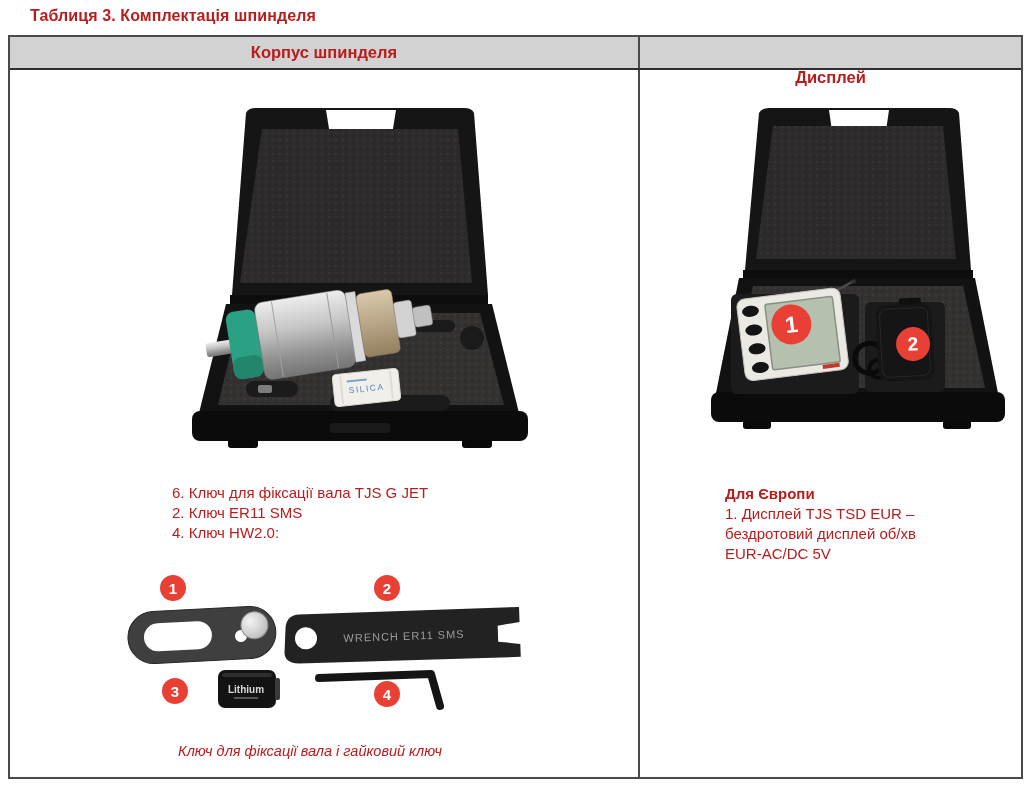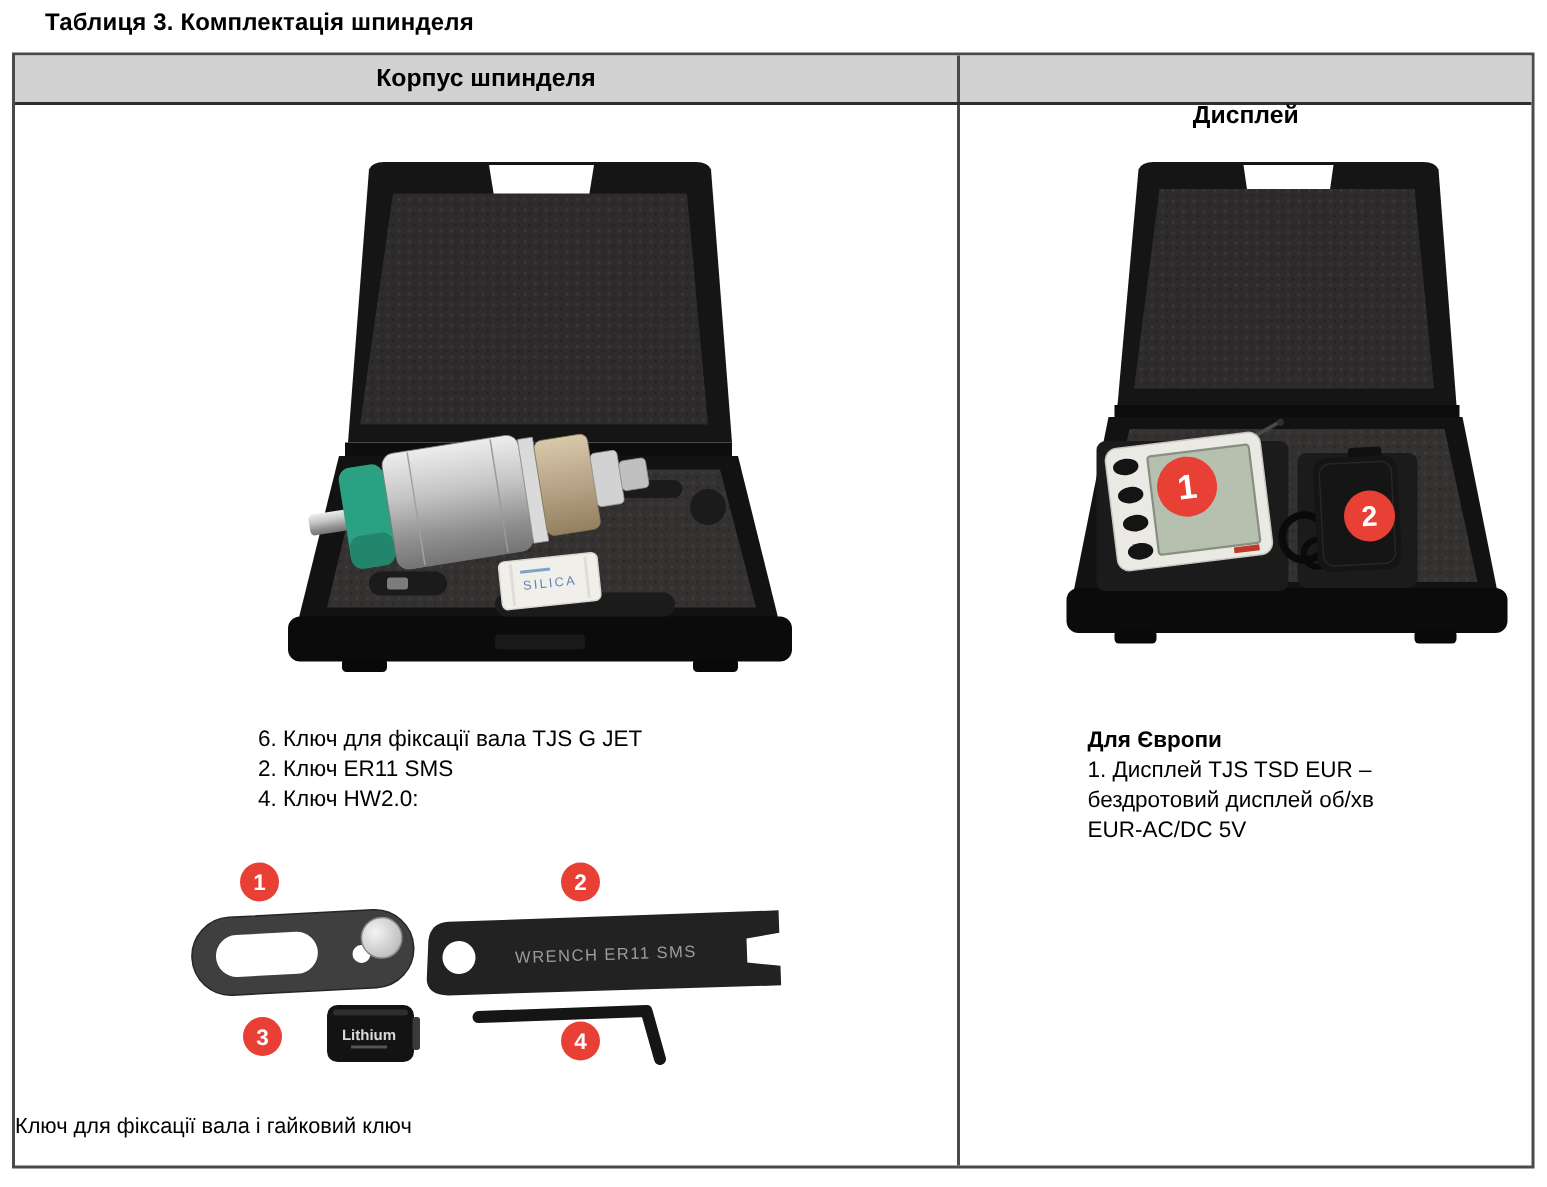--- a/index.html
+++ b/index.html
@@ -1,38 +1,38 @@
 <!DOCTYPE html>
 <html><head>
 <meta charset="utf-8">
 <style>
   html,body{margin:0;padding:0;background:#fff;}
   .page{
     position:relative;width:1031px;height:791px;background:#ffffff;
-    font-family:"Liberation Sans",sans-serif;color:#000000;overflow:hidden;
+    font-family:"Liberation Sans",sans-serif;color:#b91c1c;overflow:hidden;
   }
   .doc-title{
     position:absolute;left:30px;top:7px;font-size:16px;font-weight:bold;
     letter-spacing:.1px;
   }
   .kit-table{
     position:absolute;left:8px;top:35px;width:1011px;height:740px;
     border:2px solid #4a4a4a;display:flex;flex-direction:column;
   }
   .thead{display:flex;height:31px;background:#d2d2d2;border-bottom:2px solid #2f2f2f;}
   .th{display:flex;align-items:center;justify-content:center;font-weight:bold;font-size:16.5px;}
   .th-left{width:630px;border-right:2px solid #4a4a4a;box-sizing:border-box;}
   .th-right{flex:1;margin-top:40px;}
   .tbody{flex:1;display:flex;min-height:0;}
   .cell{position:relative;}
   .cell-left{width:630px;border-right:2px solid #4a4a4a;box-sizing:border-box;}
   .cell-right{flex:1;}
   .abs{position:absolute;}
   .kit-list{left:162px;top:413px;font-size:15px;line-height:20px;}
-  .caption{left:0;top:673px;width:600px;font-size:14.5px;}
+  .caption{left:0;top:673px;width:600px;text-align:center;font-size:14.5px;font-style:italic;}
   .rtext{left:85px;top:414px;font-size:15px;line-height:20px;}
   .rtext .rhead{font-weight:bold;}
   svg{display:block;}
   svg text{font-family:"Liberation Sans",sans-serif;}
   .badge-num{fill:#ffffff;font-weight:bold;text-anchor:middle;}
 </style>
 </head>
 <body>
 
 <div class="page">

